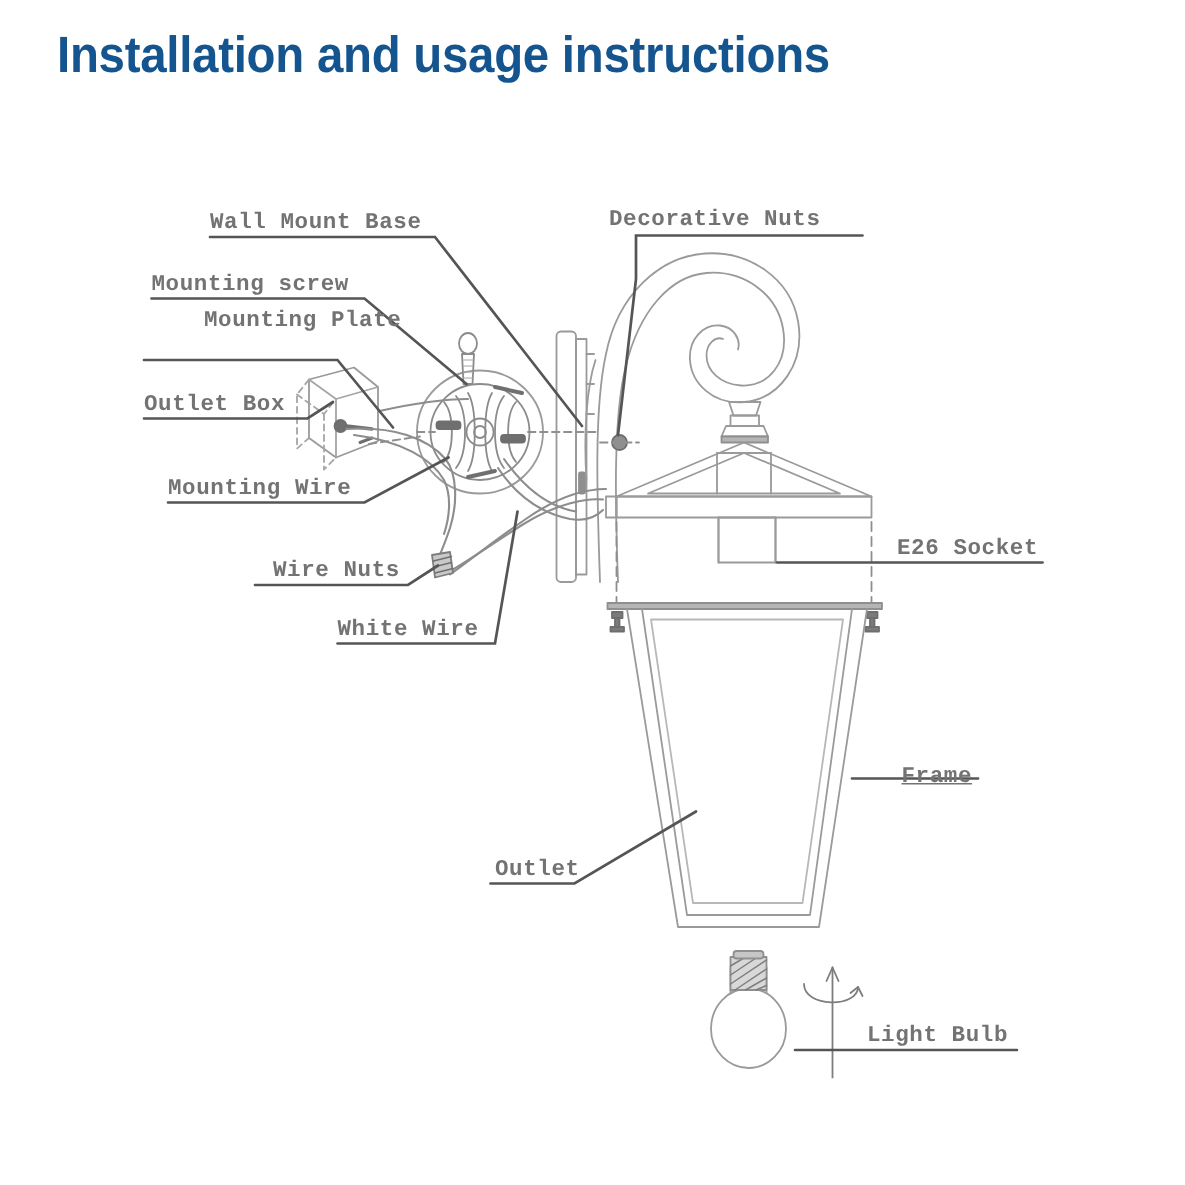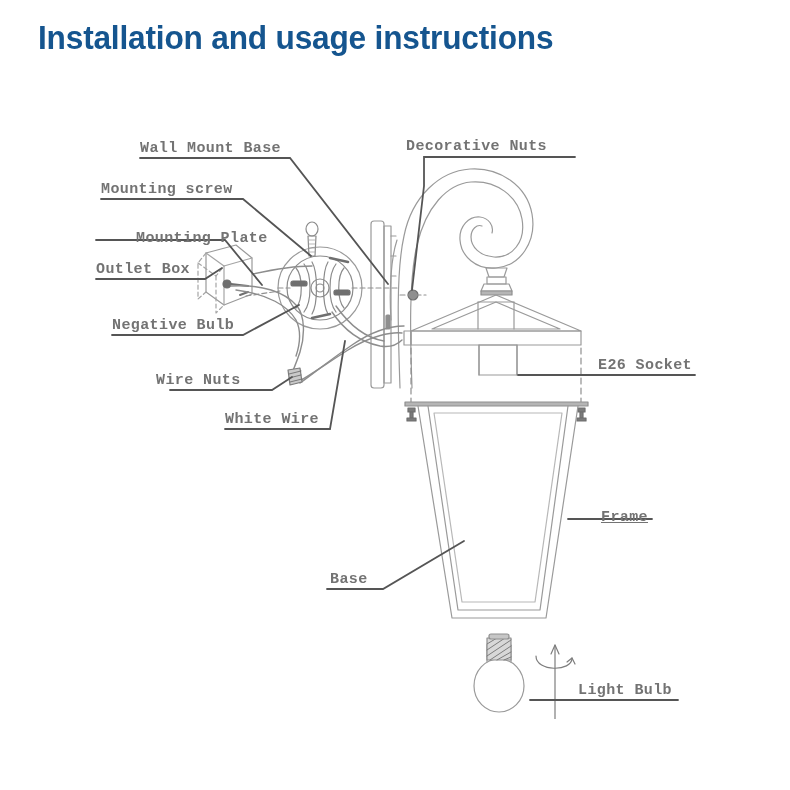--- a/index.html
+++ b/index.html
@@ -240,31 +240,31 @@
       <path d="M678 700 L530 700"></path>
     </g>
   </svg>
 
   <div class="lbl" style="left:140px; top:140px;">Wall Mount Base</div>
 
   <div class="lbl" style="left:406px; top:138px;text-align:right;">Decorative Nuts</div>
 
   <div class="lbl" style="left:101px; top:181px;">Mounting screw</div>
 
-  <div class="lbl" style="left:96px; top:230px;padding-left:40px;">Mounting Plate</div>
+  <div class="lbl" style="left:96px; top:205px;padding-left:40px;">Mounting Plate</div>
 
   <div class="lbl" style="left:96px; top:261px;">Outlet Box</div>
 
-  <div class="lbl" style="left:112px; top:317px;">Negative Bulb</div>
-
-  <div class="lbl" style="left:156px; top:372px;">Wire Nuts</div>
+  <div class="lbl" style="left:112px; top:317px;">Mounting Wire</div>
+
+  <div class="lbl" style="left:182px; top:372px;">Wire Nuts</div>
 
   <div class="lbl" style="left:225px; top:411px;">White Wire</div>
 
   <div class="lbl" style="left:598px; top:357px;">E26 Socket</div>
 
   <div class="lbl" style="left:601px; top:509px;text-decoration:underline;">Frame</div>
 
-  <div class="lbl" style="left:330px; top:571px;">Base</div>
+  <div class="lbl" style="left:330px; top:571px;">Outlet</div>
 
   <div class="lbl" style="left:578px; top:682px;">Light Bulb</div>
 
 </div>
 
 </body></html>

